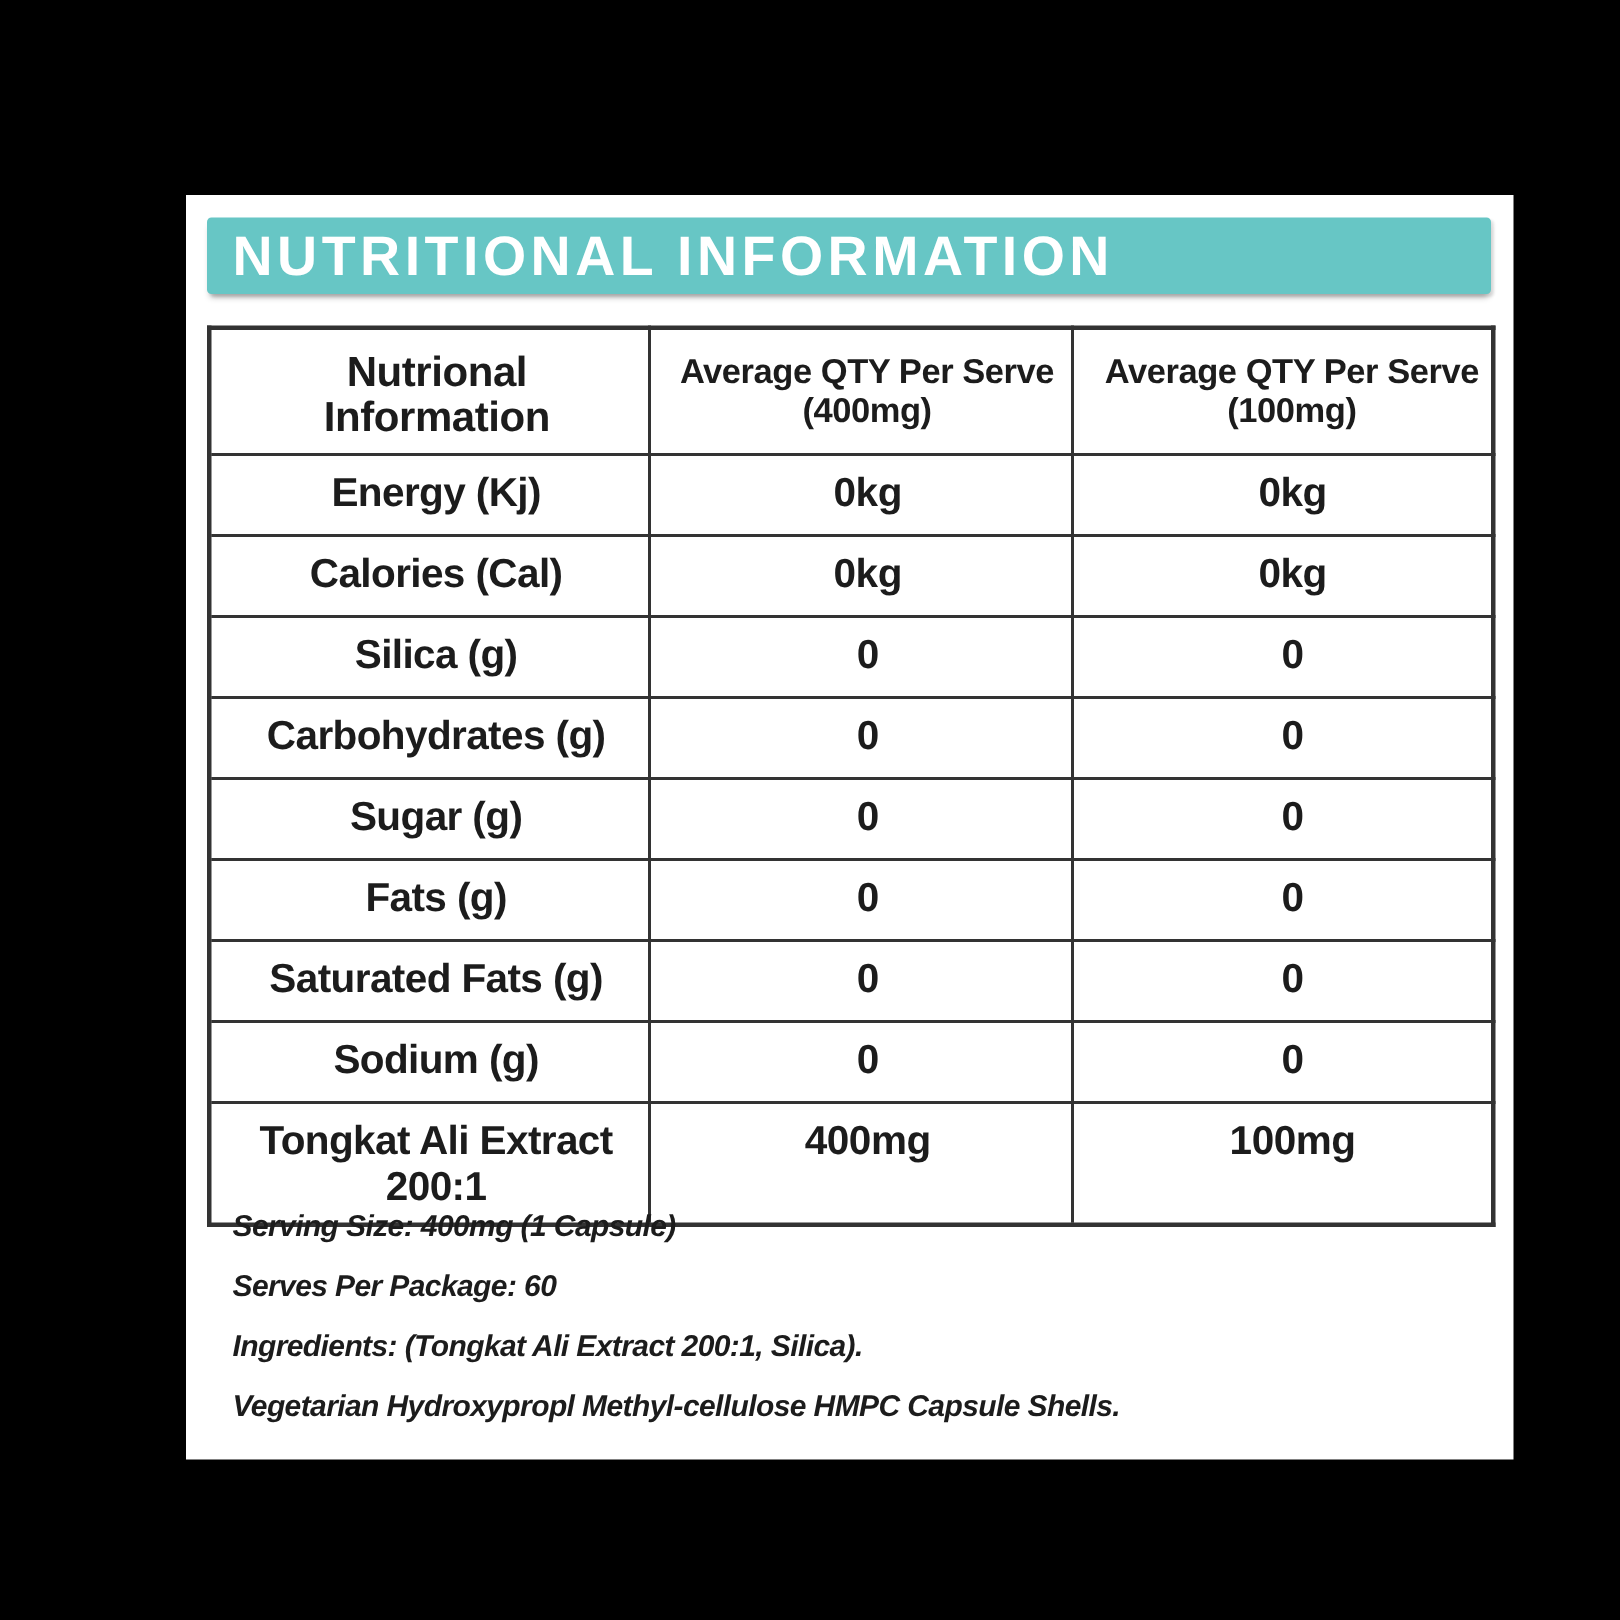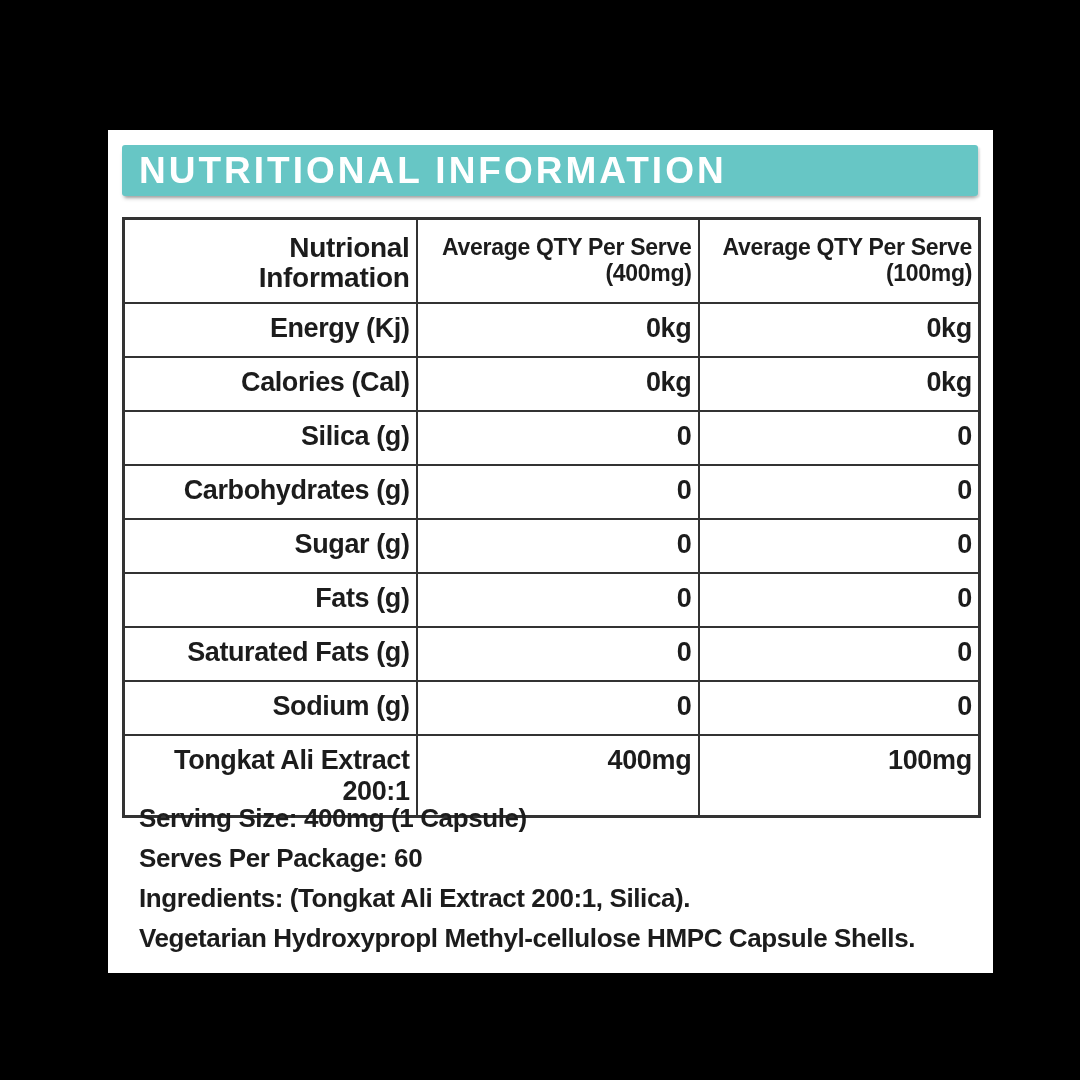--- a/index.html
+++ b/index.html
@@ -10,21 +10,21 @@
   .stage {
     position: relative;
     width: 1080px;
     height: 1080px;
     background: #000000;
     overflow: hidden;
     font-family: "Liberation Sans", sans-serif;
   }
   .panel {
     position: absolute;
-    left: 108px;
+    left: 124px;
     top: 130px;
     width: 885px;
     height: 843px;
     background: #ffffff;
   }
   .banner {
     position: absolute;
     left: 14px;
     top: 15px;
     width: 856px;
@@ -54,21 +54,21 @@
     color: #1c1c1c;
   }
   table.nutrition, table.nutrition th, table.nutrition td {
     border: 2px solid #333333;
   }
   table.nutrition {
     border-width: 3px;
   }
   table.nutrition th, table.nutrition td {
     vertical-align: top;
-    text-align: right;
+    text-align: center;
     box-sizing: border-box;
     overflow: hidden;
   }
   thead tr { height: 78px; }
   tbody tr { height: 50px; }
   tbody tr.tall { height: 81px; }
 
   th.h-main {
     font-size: 28px;
     font-weight: 700;
@@ -101,25 +101,26 @@
   td.val.last { padding-left: 20px; }
 
   .footnotes {
     position: absolute;
     left: 31px;
     top: 668px;
     width: 840px;
     color: #1c1c1c;
   }
   .footnote-line {
-    font-size: 26px;
+    font-size: 20px;
     font-weight: 700;
     line-height: 40px;
     letter-spacing: -0.4px;
     white-space: nowrap;
+    font-style: italic;
   }
 </style>
 </head>
 <body>
 
 <div class="stage">
   <div class="panel">
 
     <div class="banner">
       <span class="banner-title">NUTRITIONAL INFORMATION</span>

